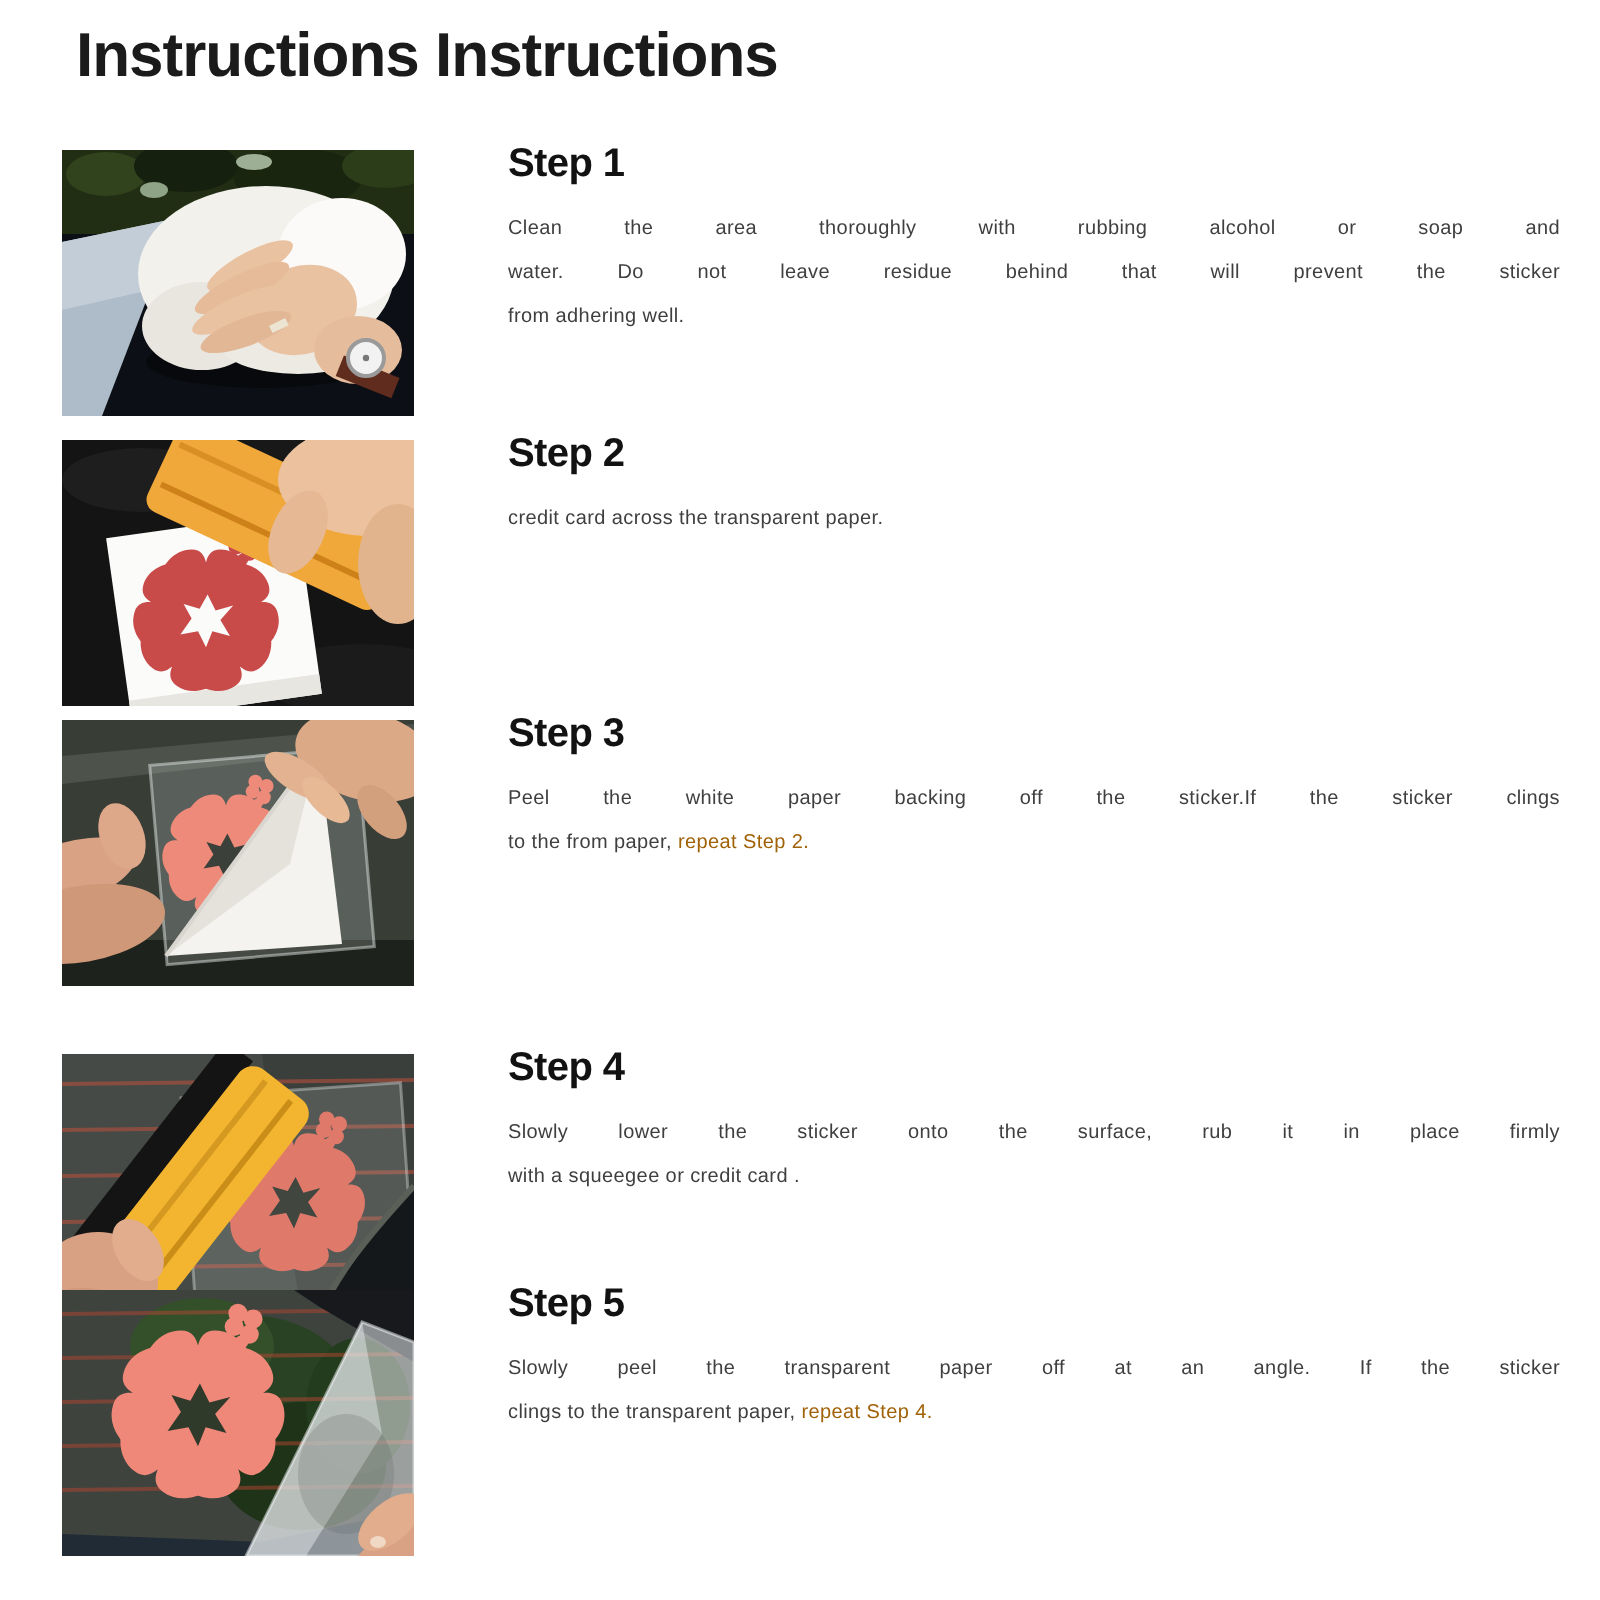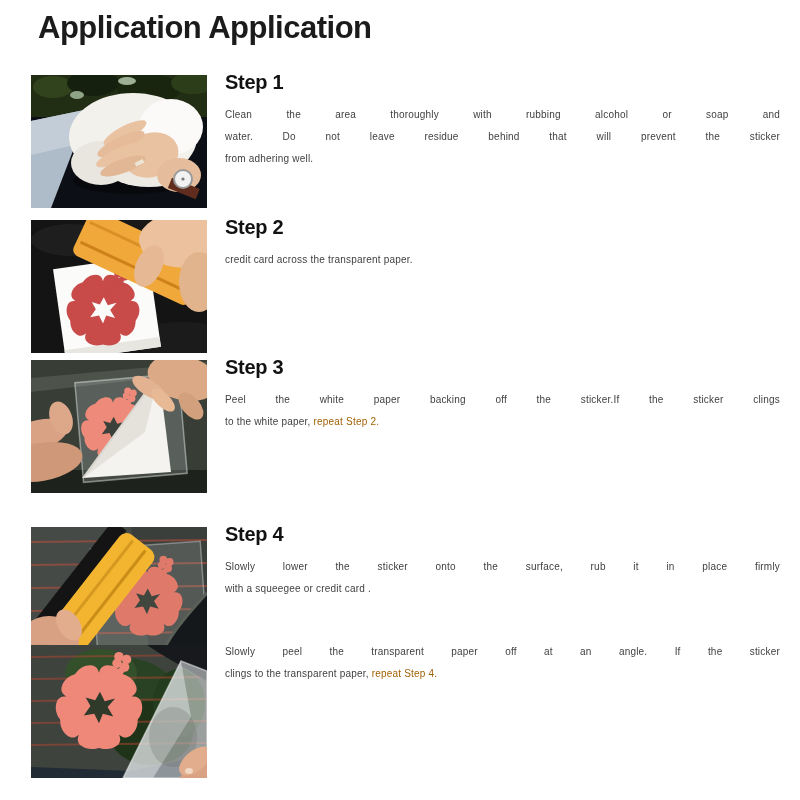--- a/index.html
+++ b/index.html
@@ -5,21 +5,21 @@
   html,body{margin:0;padding:0;}
   body{
     width:800px;height:800px;background:#ffffff;overflow:hidden;position:relative;
     font-family:"Liberation Sans","DejaVu Sans",sans-serif;
     -webkit-font-smoothing:antialiased;
   }
   .page-title{
     position:absolute;left:38px;top:10px;margin:0;
     font-size:31px;font-weight:800;color:#1b1b1b;letter-spacing:-0.5px;
   }
-  .step-row{position:absolute;left:31px;width:749px;display:flex;align-items:flex-start;}
+  .step-row{position:absolute;left:31px;width:749px;display:flex;align-items:flex-start;gap:29px;}
   .row1{top:75px}.row2{top:220px}.row3{top:360px}.row4{top:527px}.row5{top:645px}
   .photo{width:176px;height:133px;flex:none;display:block;background:#111;}
   .photo svg{display:block;width:176px;height:133px;}
   .step-text{margin-left:18px;width:555px;margin-top:-4px;}
   .step-label{
     margin:0 0 10px 0;font-size:20px;line-height:23px;font-weight:800;
     color:#121212;letter-spacing:-0.3px;
   }
   .bline{
     font-size:10px;line-height:22px;height:22px;color:#3f3f3f;
@@ -44,21 +44,21 @@
       <path d="M1,-4 C8,-16 13,-26 23,-38" fill="none" stroke="currentColor" stroke-width="7" stroke-linecap="round"></path>
       <circle cx="27" cy="-42" r="5"></circle>
         <circle cx="19" cy="-46" r="5"></circle>
       <circle cx="29" cy="-50" r="5"></circle>
         <circle cx="21" cy="-53" r="5"></circle>
     </g>
     <path id="hib-cut" d="M1,-16 L6,-6 L17,-9 L9,0 L15,10 L4,7 L0,17 L-5,7 L-16,9 L-9,-1 L-14,-10 L-4,-7 Z"></path>
   </defs>
 </svg>
 
-<h1 class="page-title">Application Application</h1>
+<h1 class="page-title">Instructions Instructions</h1>
 
 <div class="step-row row1">
   <div class="photo">
     <svg viewBox="0 0 176 133">
       <rect width="176" height="133" fill="#0c1016"></rect>
       <rect width="176" height="42" fill="#222e14"></rect>
       <ellipse cx="22" cy="12" rx="20" ry="11" fill="#31431d"></ellipse>
       <ellipse cx="62" cy="8" rx="26" ry="13" fill="#16200e"></ellipse>
       <ellipse cx="118" cy="14" rx="32" ry="15" fill="#1a250f"></ellipse>
       <ellipse cx="162" cy="8" rx="22" ry="11" fill="#2c3d1a"></ellipse>
@@ -159,21 +159,21 @@
         <ellipse cx="152" cy="18" rx="36" ry="22" transform="rotate(14 152 18)"></ellipse>
         <ellipse cx="118" cy="28" rx="19" ry="8" transform="rotate(32 118 28)" fill="#e3b391"></ellipse>
         <ellipse cx="132" cy="40" rx="15" ry="7" transform="rotate(44 132 40)" fill="#e8b995"></ellipse>
         <ellipse cx="160" cy="46" rx="16" ry="9" transform="rotate(50 160 46)" fill="#d3a07e"></ellipse>
       </g>
     </svg>
   </div>
   <div class="step-text">
     <h2 class="step-label">Step 3</h2>
     <div class="bline jl"><span>Peel the white paper backing off the sticker.If the sticker clings</span></div>
-    <div class="bline"><span>to the white paper, </span><span class="red">repeat Step 2.</span></div>
+    <div class="bline"><span>to the from paper, </span><span class="red">repeat Step 2.</span></div>
   </div>
 </div>
 
 <div class="step-row row4">
   <div class="photo">
     <svg viewBox="0 0 176 133">
       <rect width="176" height="133" fill="#454a46"></rect>
       <polygon points="100,0 176,0 176,133 120,133" fill="#3a3f3b"></polygon>
       <g stroke="rgba(190,80,60,0.55)" stroke-width="2">
         <line x1="0" y1="15" x2="176" y2="13"></line>
@@ -242,16 +242,17 @@
         <ellipse cx="142" cy="92" rx="24" ry="30" fill="rgba(90,95,90,0.22)"></ellipse>
       </g>
       <g fill="#d9a284">
         <polygon points="148,133 176,102 176,133"></polygon>
         <ellipse cx="164" cy="116" rx="19" ry="10" transform="rotate(-40 164 116)" fill="#e2ad8c"></ellipse>
         <ellipse cx="158" cy="126" rx="4" ry="3" fill="#f0d8c4"></ellipse>
       </g>
     </svg>
   </div>
   <div class="step-text">
+    <h2 class="step-label">Step 5</h2>
     <div class="bline jl"><span>Slowly peel the transparent paper off at an angle. If the sticker</span></div>
     <div class="bline"><span>clings to the transparent paper, </span><span class="red">repeat Step 4.</span></div>
   </div>
 </div>
 
 </body></html>

